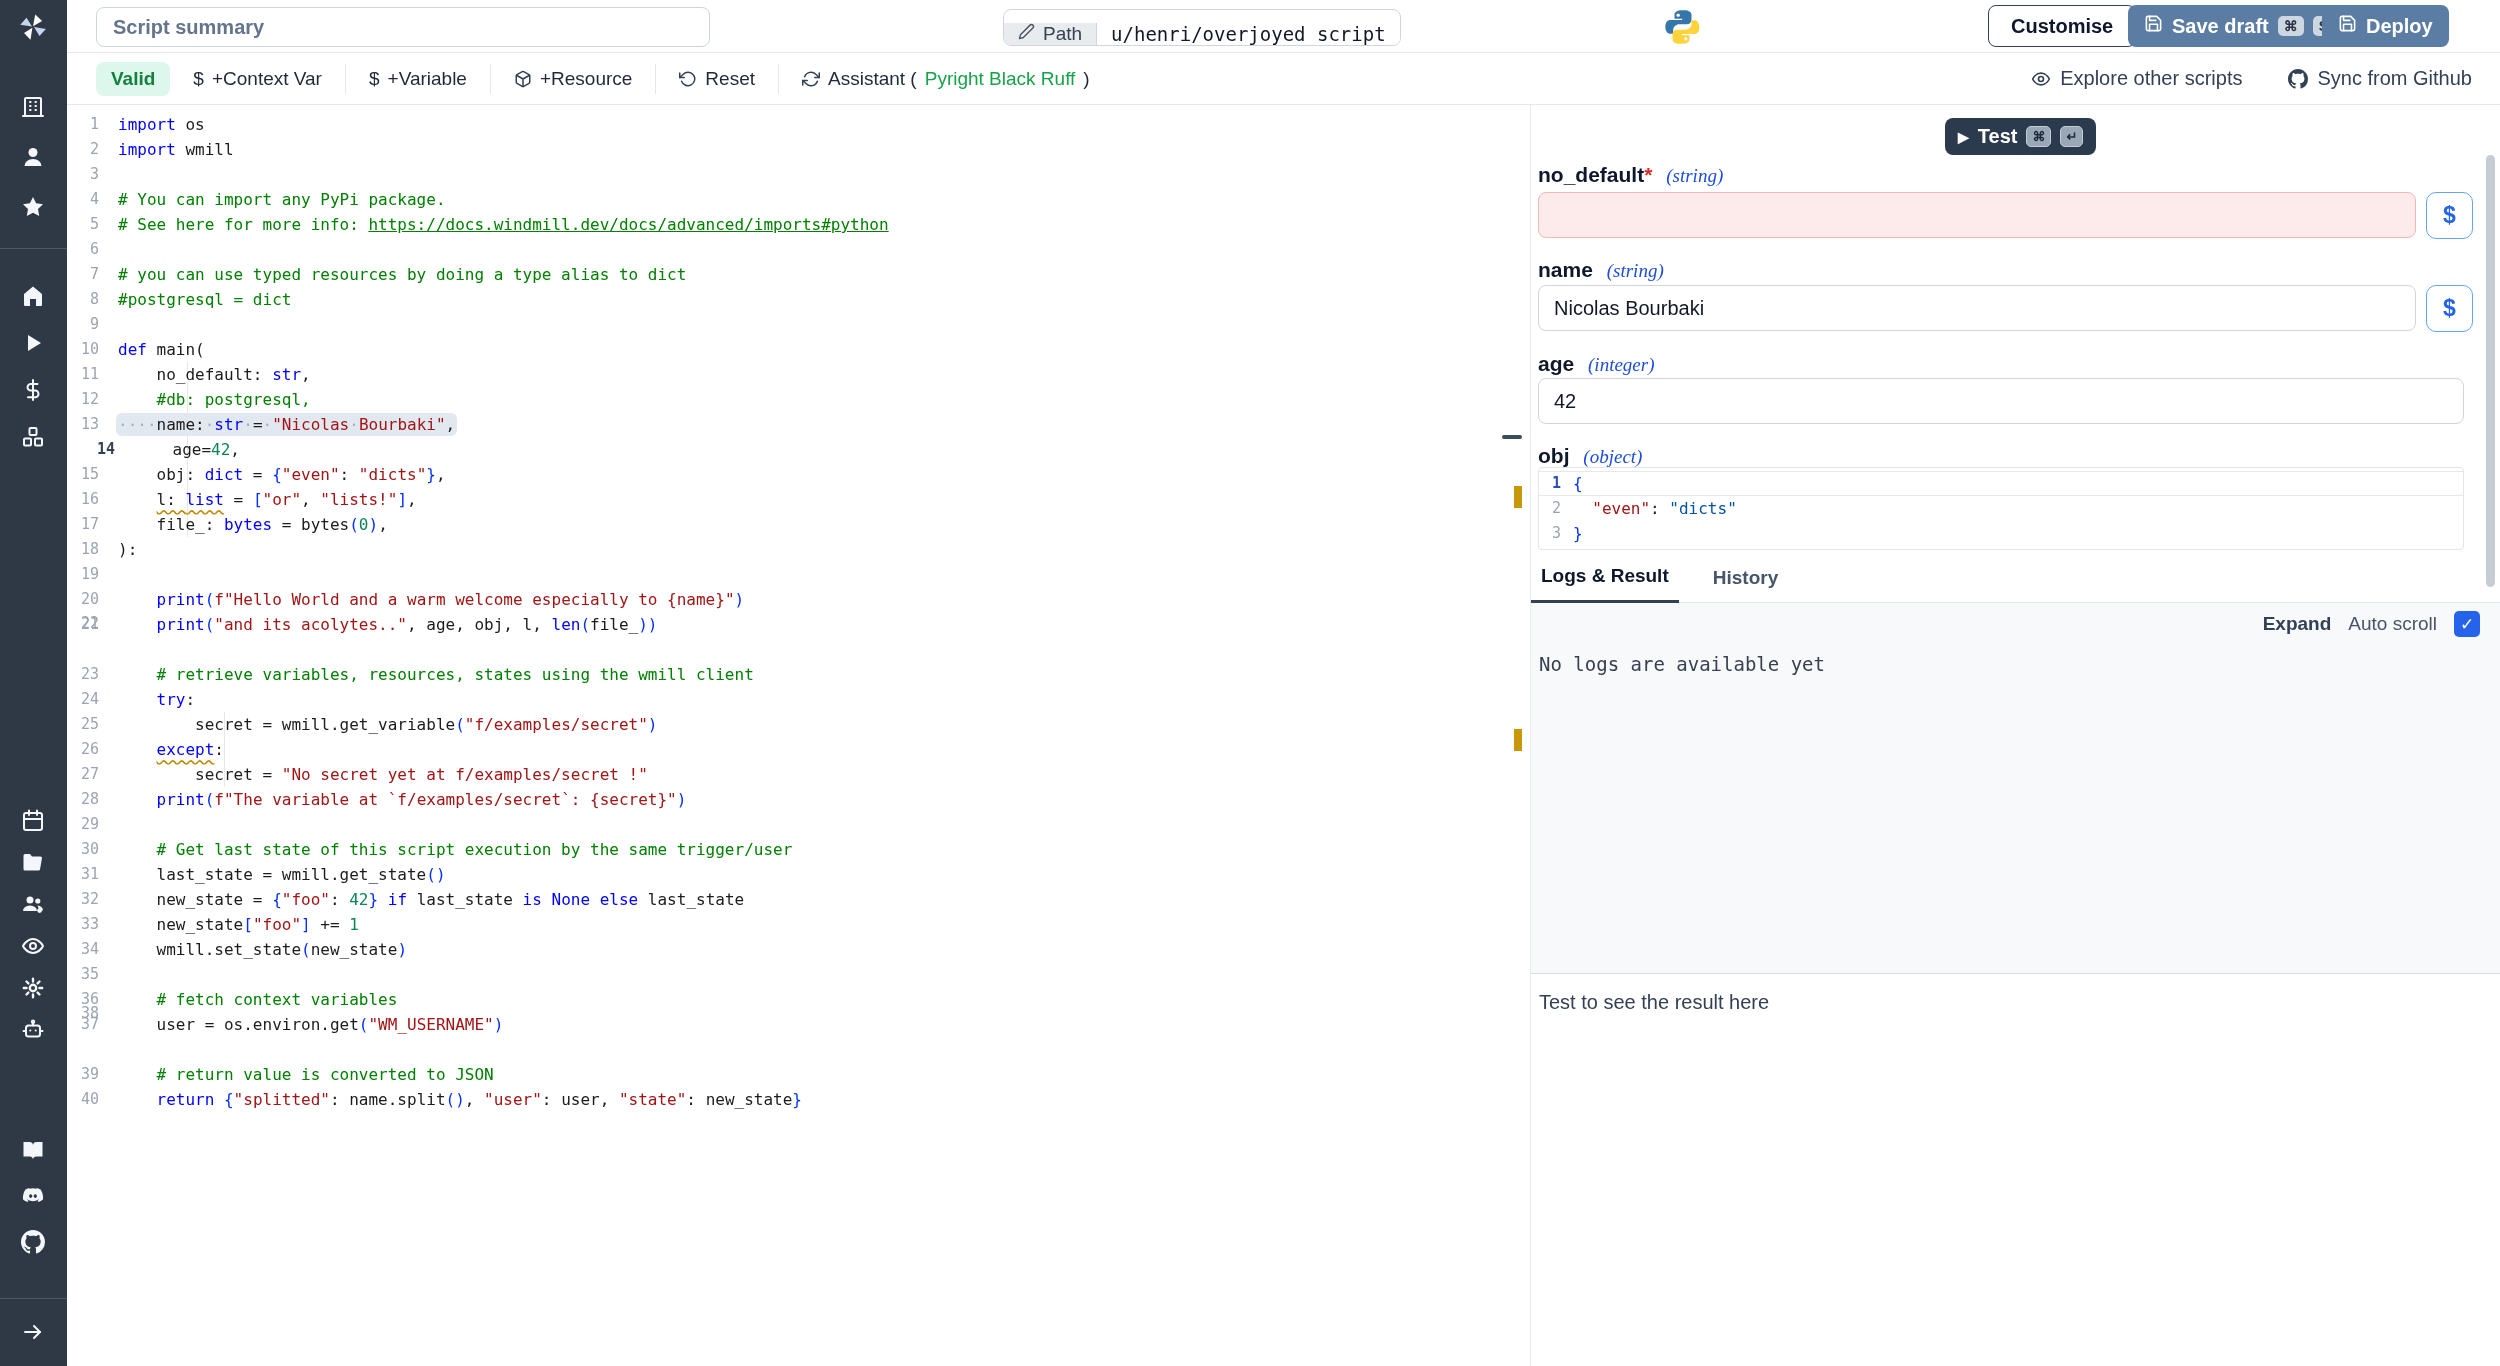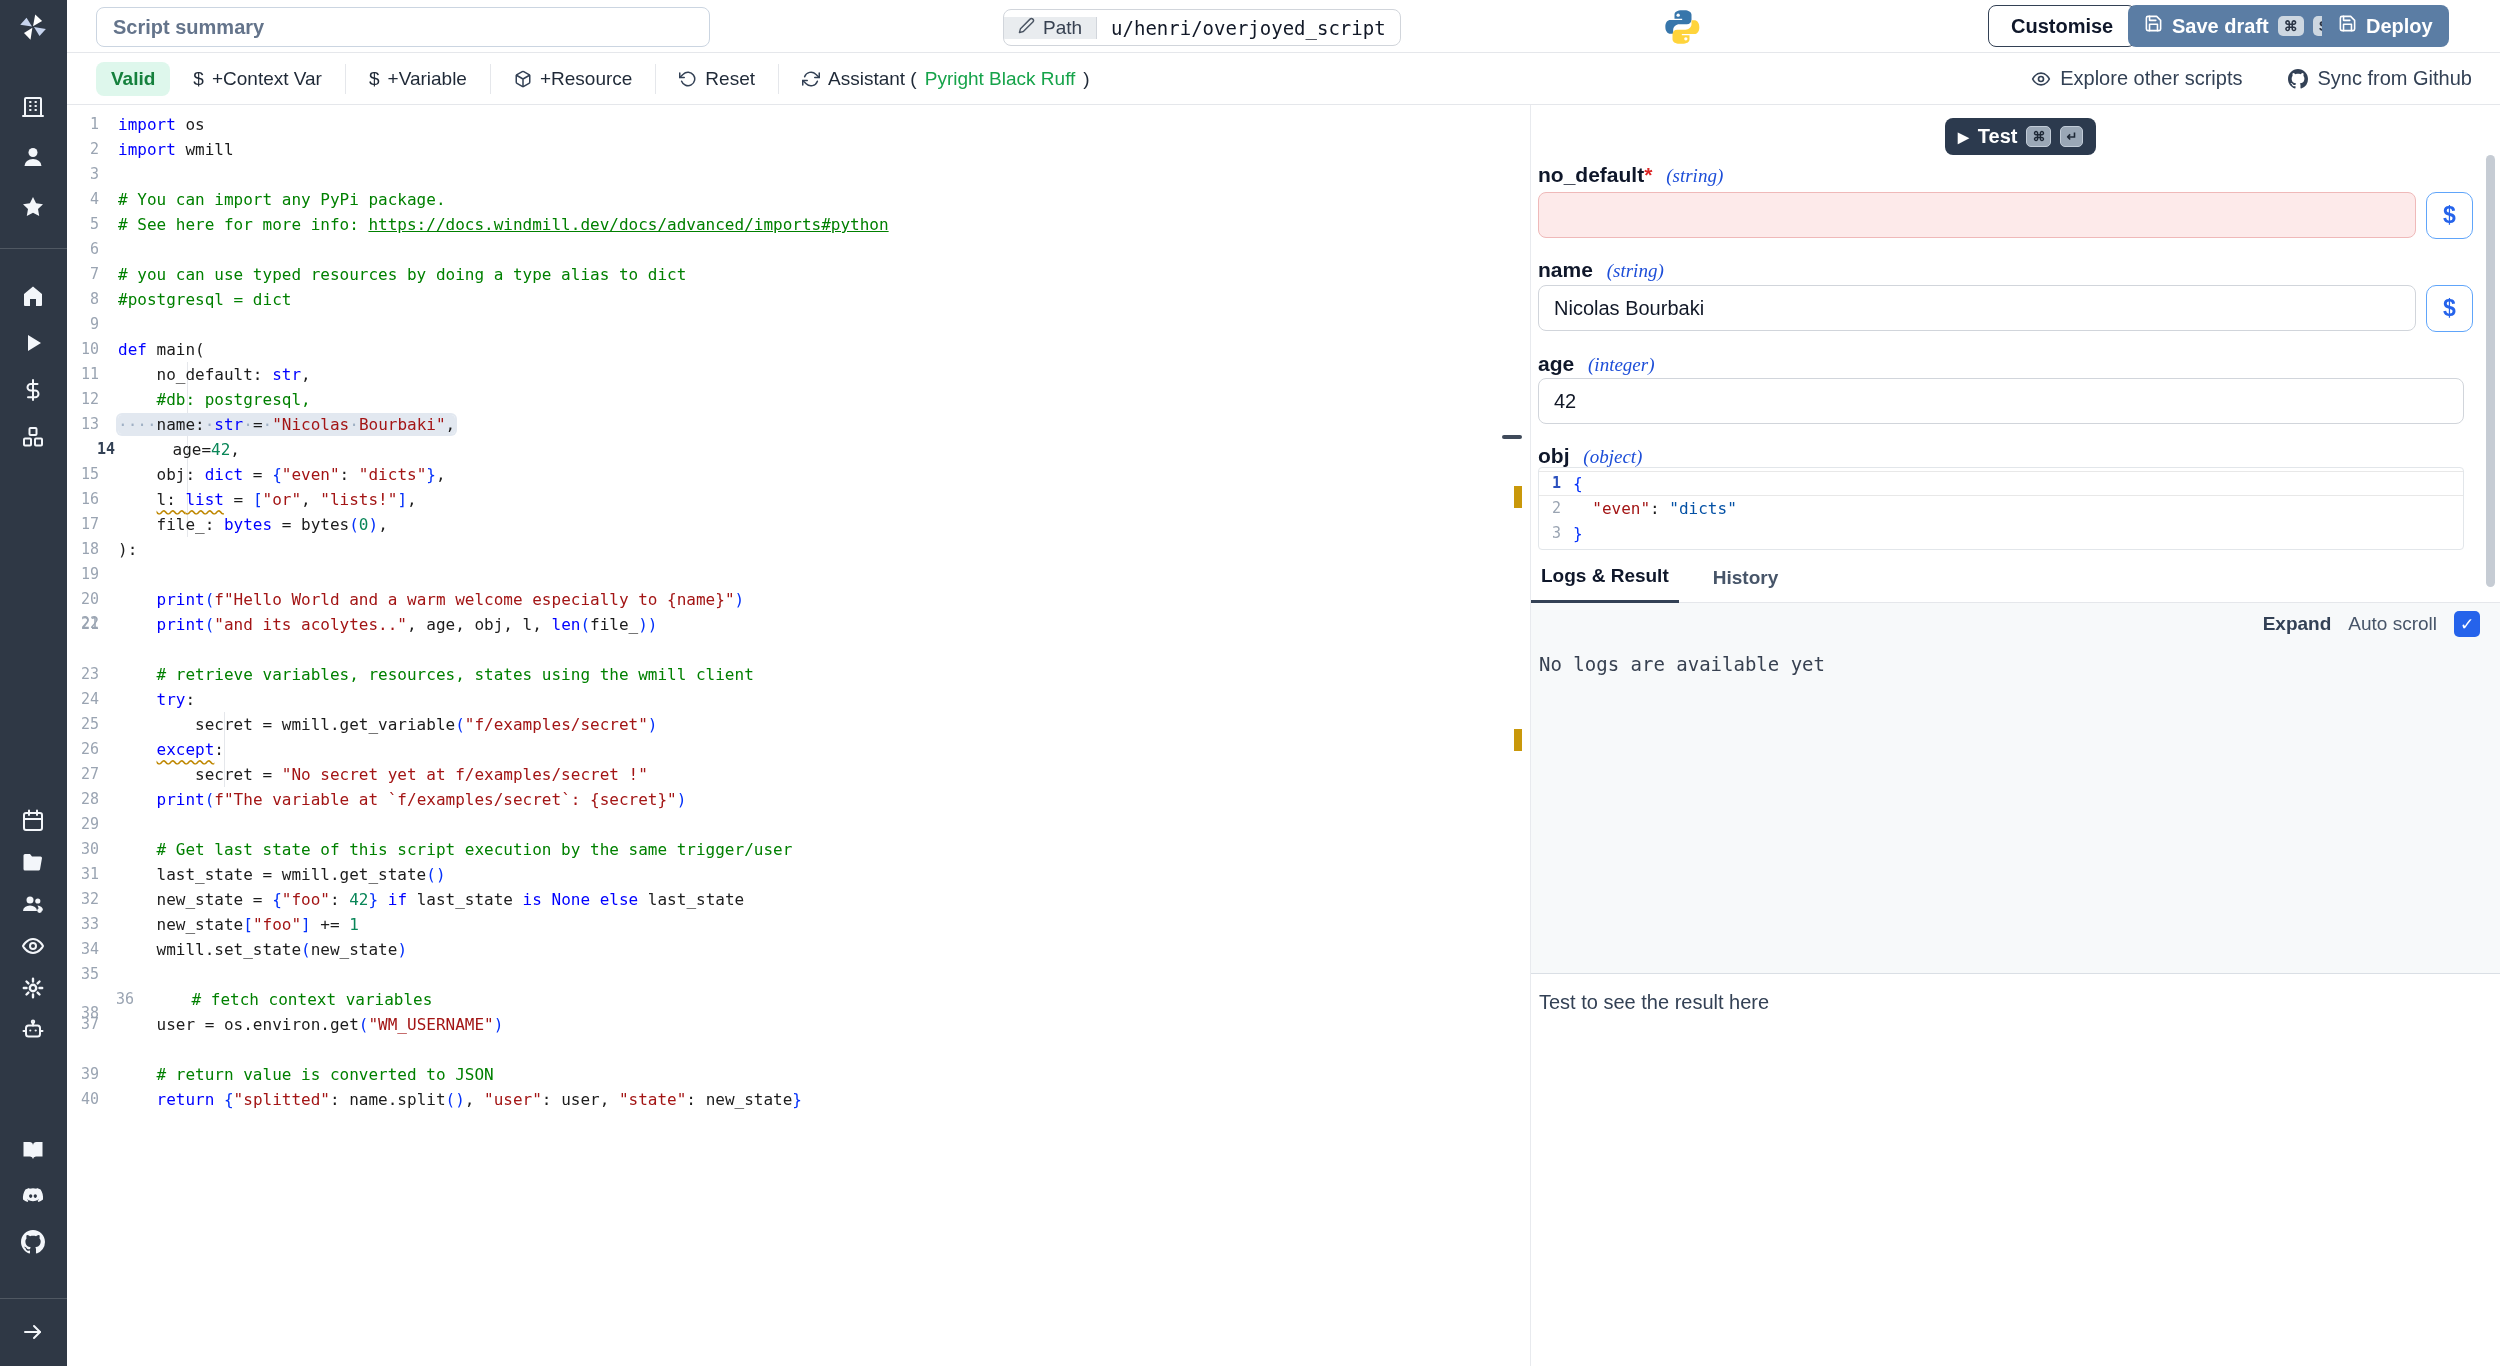--- a/index.html
+++ b/index.html
@@ -12,21 +12,21 @@
   .side-icon { position:absolute; left:33px; transform:translate(-50%,-50%); width:24px; height:24px; color:#f3f6fa; cursor:pointer; }
   .side-icon svg { width:24px; height:24px; display:block; }
   .side-logo { position:absolute; left:33px; top:27px; transform:translate(-50%,-50%); width:30px; height:30px; }
   .side-div { position:absolute; left:0; width:67px; height:1px; background:rgba(255,255,255,.16); }
 
   
   .topbar { position:absolute; left:67px; top:0; width:2433px; height:53px; background:#fff; border-bottom:1px solid #e5e7eb; }
   .summary-input { position:absolute; left:29px; top:7px; width:614px; height:40px; border:1px solid #cbd5e1; border-radius:8px;
                    padding:0 16px; font:600 20px "Liberation Sans",sans-serif; color:#111827; outline:none; }
   .summary-input::placeholder { color:#64748b; }
-  .path-pill { position:absolute; left:936px; top:9px; height:37px; display:flex; align-items:center; border:1px solid #d1d5db; border-radius:8px; overflow:hidden; }
+  .path-pill { position:absolute; left:936px; top:9px; height:37px; display:flex; align-items:flex-end; border:1px solid #d1d5db; border-radius:8px; overflow:hidden; }
   .path-left { display:flex; align-items:center; gap:8px; background:#e9ecef; padding:0 14px; font:400 19px "Liberation Sans",sans-serif; color:#374151; border-right:1px solid #d1d5db; }
   .path-left svg { width:17px; height:17px; color:#4b5563; }
   .path-right { display:flex; align-items:center; background:#fff; padding:0 14px; font:400 19px "DejaVu Sans Mono",monospace; color:#111827; }
   .python-logo { position:absolute; left:1595px; top:7px; width:40px; height:40px; }
   .btn-outline { position:absolute; top:5px; height:42px; border:1.5px solid #334155; border-radius:8px; background:#fff;
                  font:600 20px "Liberation Sans",sans-serif; color:#0f172a; padding:0 22px; cursor:pointer; }
   .btn-blue { position:absolute; top:5px; height:42px; border:none; border-radius:8px; background:#5b7da4; color:#fff;
               font:600 20px "Liberation Sans",sans-serif; display:flex; align-items:center; gap:9px; padding:0 16px; cursor:pointer; }
   .btn-blue svg { width:19px; height:19px; }
   .kbd { background:#cdd7e1; border-radius:5px; color:#2b3545; font:700 14px "Liberation Sans",sans-serif;
@@ -460,21 +460,21 @@
         <span class="lc"><span class="pl">    new_state</span><span class="br">[</span><span class="st">"foo"</span><span class="br">]</span><span class="pl"> += </span><span class="nu">1</span></span>
       </div>
       <div class="cl" style="top: 832px;">
         <span class="ln">34</span>
         <span class="lc"><span class="pl">    wmill.set_state</span><span class="br">(</span><span class="pl">new_state</span><span class="br">)</span></span>
       </div>
       <div class="cl" style="top: 857px;">
         <span class="ln">35</span>
         <span class="lc"></span>
       </div>
-      <div class="cl" style="top: 882px; padding-left: 35px;">
+      <div class="cl" style="top: 882px;">
         <span class="ln">36</span>
         <span class="lc"><span class="cm">    # fetch context variables</span></span>
       </div>
       <div class="cl" style="top: 907px;">
         <span class="ln">37</span>
         <span class="lc"><span class="pl">    user = os.environ.get</span><span class="br">(</span><span class="st">"WM_USERNAME"</span><span class="br">)</span></span>
       </div>
       <div class="cl" style="top: 896px;">
         <span class="ln">38</span>
         <span class="lc"></span>

